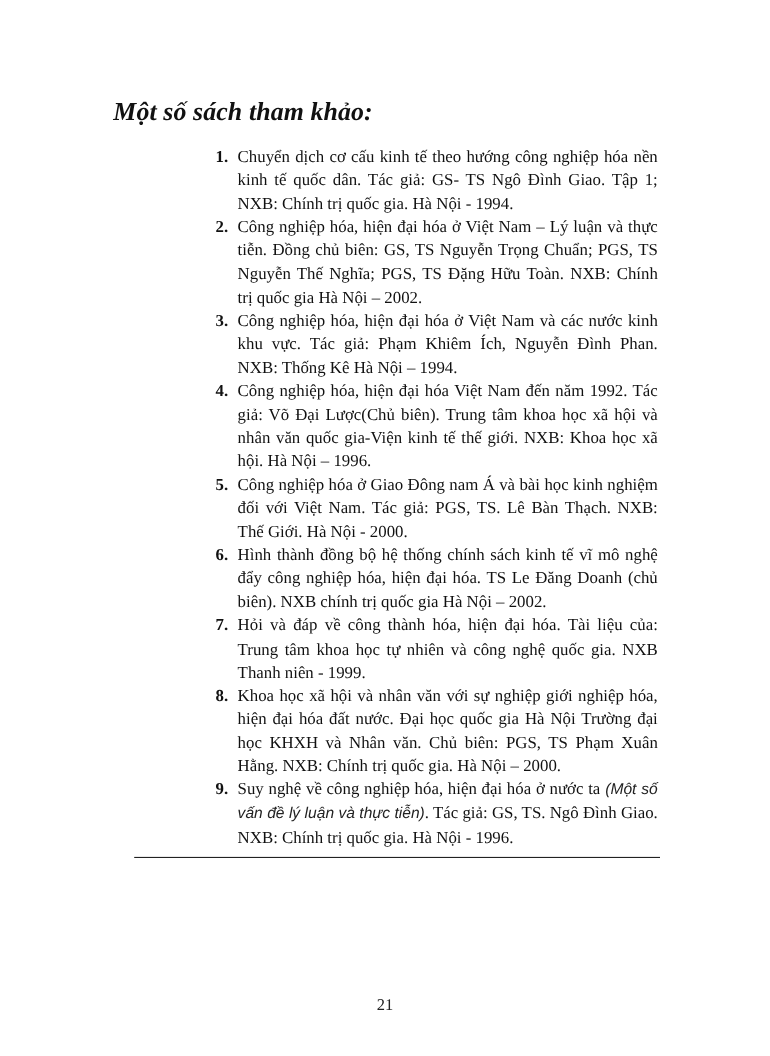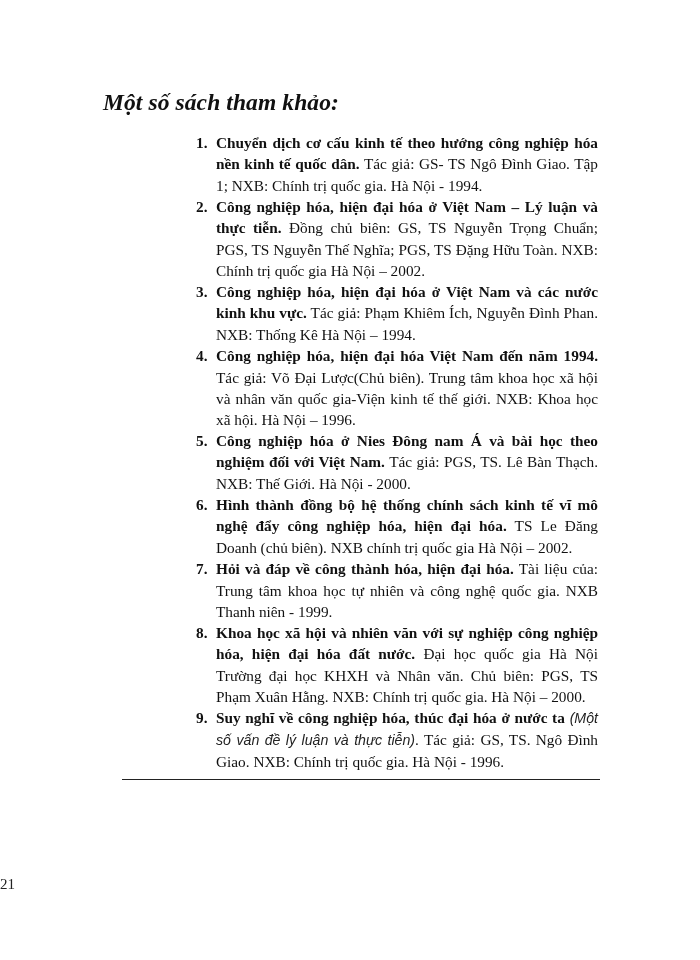--- a/index.html
+++ b/index.html
@@ -51,42 +51,42 @@
       text-align: justify;
       color: #111111;
     }
     .ref-num {
       position: absolute;
       left: 0;
       top: 0;
       font-weight: bold;
     }
     .ref-title {
-      font-weight: bold;
+      font-weight: normal;
     }
     .ref-subtitle {
       font-family: "Liberation Sans", "DejaVu Sans", sans-serif;
       font-style: italic;
       font-size: 14.2px;
       color: #222222;
     }
     .divider {
       position: absolute;
       left: 122px;
       top: 779px;
       width: 478px;
       height: 0;
       border-top: 1.2px solid #222222;
     }
     .page-number {
       position: absolute;
       left: 0;
       width: 700px;
-      top: 875px;
-      text-align: left;
+      top: 905px;
+      text-align: center;
       font-family: "Liberation Serif", "DejaVu Serif", serif;
       font-size: 15px;
       line-height: 18px;
       color: #222222;
     }
   </style>
 </head>
 <body>
 
 <div class="page">
@@ -97,36 +97,36 @@
     <li class="ref-item">
       <span class="ref-num">1.</span><span class="ref-title">Chuyển dịch cơ cấu kinh tế theo hướng công nghiệp hóa nền kinh tế quốc dân.</span><span class="ref-subtitle"></span><span class="ref-details"> Tác giả:  GS- TS Ngô Đình Giao. Tập 1; NXB:  Chính trị quốc gia. Hà Nội - 1994.</span>
     </li>
     <li class="ref-item">
       <span class="ref-num">2.</span><span class="ref-title">Công nghiệp hóa, hiện đại hóa ở Việt Nam – Lý luận và thực tiễn.</span><span class="ref-subtitle"></span><span class="ref-details"> Đồng chủ biên:  GS, TS Nguyễn  Trọng Chuẩn; PGS, TS Nguyễn  Thế Nghĩa; PGS, TS Đặng Hữu Toàn. NXB:  Chính trị quốc gia Hà Nội – 2002.</span>
     </li>
     <li class="ref-item">
       <span class="ref-num">3.</span><span class="ref-title">Công nghiệp hóa, hiện đại hóa ở Việt Nam và các nước kinh khu vực.</span><span class="ref-subtitle"></span><span class="ref-details"> Tác giả:  Phạm Khiêm Ích, Nguyễn Đình Phan. NXB:  Thống Kê Hà Nội – 1994.</span>
     </li>
     <li class="ref-item">
-      <span class="ref-num">4.</span><span class="ref-title">Công nghiệp hóa, hiện đại hóa Việt Nam đến năm 1994.</span><span class="ref-subtitle"></span><span class="ref-details"> Tác giả:  Võ Đại Lược(Chủ biên). Trung tâm khoa học xã hội và nhân văn quốc gia-Viện  kinh tế thế giới. NXB: Khoa học xã hội. Hà Nội – 1996.</span>
+      <span class="ref-num">4.</span><span class="ref-title">Công nghiệp hóa, hiện đại hóa Việt Nam đến năm 1992.</span><span class="ref-subtitle"></span><span class="ref-details"> Tác giả:  Võ Đại Lược(Chủ biên). Trung tâm khoa học xã hội và nhân văn quốc gia-Viện  kinh tế thế giới. NXB: Khoa học xã hội. Hà Nội – 1996.</span>
     </li>
     <li class="ref-item">
-      <span class="ref-num">5.</span><span class="ref-title">Công nghiệp hóa ở Nies Đông nam Á và bài học theo nghiệm đối với Việt Nam.</span><span class="ref-subtitle"></span><span class="ref-details"> Tác giả:  PGS, TS. Lê Bàn Thạch. NXB:  Thế Giới. Hà Nội - 2000.</span>
+      <span class="ref-num">5.</span><span class="ref-title">Công nghiệp hóa ở Giao Đông nam Á và bài học kinh nghiệm đối với Việt Nam.</span><span class="ref-subtitle"></span><span class="ref-details"> Tác giả:  PGS, TS. Lê Bàn Thạch. NXB:  Thế Giới. Hà Nội - 2000.</span>
     </li>
     <li class="ref-item">
       <span class="ref-num">6.</span><span class="ref-title">Hình thành đồng bộ hệ thống chính sách kinh tế vĩ mô nghệ đẩy công nghiệp hóa, hiện đại hóa.</span><span class="ref-subtitle"></span><span class="ref-details"> TS Le Đăng Doanh (chủ biên). NXB chính trị quốc gia Hà Nội – 2002.</span>
     </li>
     <li class="ref-item">
       <span class="ref-num">7.</span><span class="ref-title">Hỏi và đáp về công thành hóa, hiện đại hóa.</span><span class="ref-subtitle"></span><span class="ref-details"> Tài liệu của: Trung tâm khoa học tự nhiên và công nghệ quốc gia. NXB Thanh niên - 1999.</span>
     </li>
     <li class="ref-item">
-      <span class="ref-num">8.</span><span class="ref-title">Khoa học xã hội và nhiên văn với sự nghiệp công nghiệp hóa, hiện đại hóa đất nước.</span><span class="ref-subtitle"></span><span class="ref-details">  Đại học quốc gia Hà Nội Trường đại học KHXH và Nhân văn.  Chủ biên: PGS, TS Phạm Xuân Hằng.  NXB: Chính trị quốc gia. Hà Nội – 2000.</span>
+      <span class="ref-num">8.</span><span class="ref-title">Khoa học xã hội và nhân văn với sự nghiệp giới nghiệp hóa, hiện đại hóa đất nước.</span><span class="ref-subtitle"></span><span class="ref-details">  Đại học quốc gia Hà Nội Trường đại học KHXH và Nhân văn.  Chủ biên: PGS, TS Phạm Xuân Hằng.  NXB: Chính trị quốc gia. Hà Nội – 2000.</span>
     </li>
     <li class="ref-item">
-      <span class="ref-num">9.</span><span class="ref-title">Suy nghĩ về công nghiệp hóa, thúc đại hóa ở nước ta</span><span class="ref-subtitle"> (Một số vấn đề lý luận và thực tiễn)</span><span class="ref-details">. Tác giả:  GS, TS. Ngô Đình Giao. NXB:  Chính trị quốc gia.  Hà Nội - 1996.</span>
+      <span class="ref-num">9.</span><span class="ref-title">Suy nghệ về công nghiệp hóa, hiện đại hóa ở nước ta</span><span class="ref-subtitle"> (Một số vấn đề lý luận và thực tiễn)</span><span class="ref-details">. Tác giả:  GS, TS. Ngô Đình Giao. NXB:  Chính trị quốc gia.  Hà Nội - 1996.</span>
     </li>
   </ol>
 
   <div class="divider"></div>
 
   <div class="page-number">21</div>
 
 </div>
 
 </body></html>

